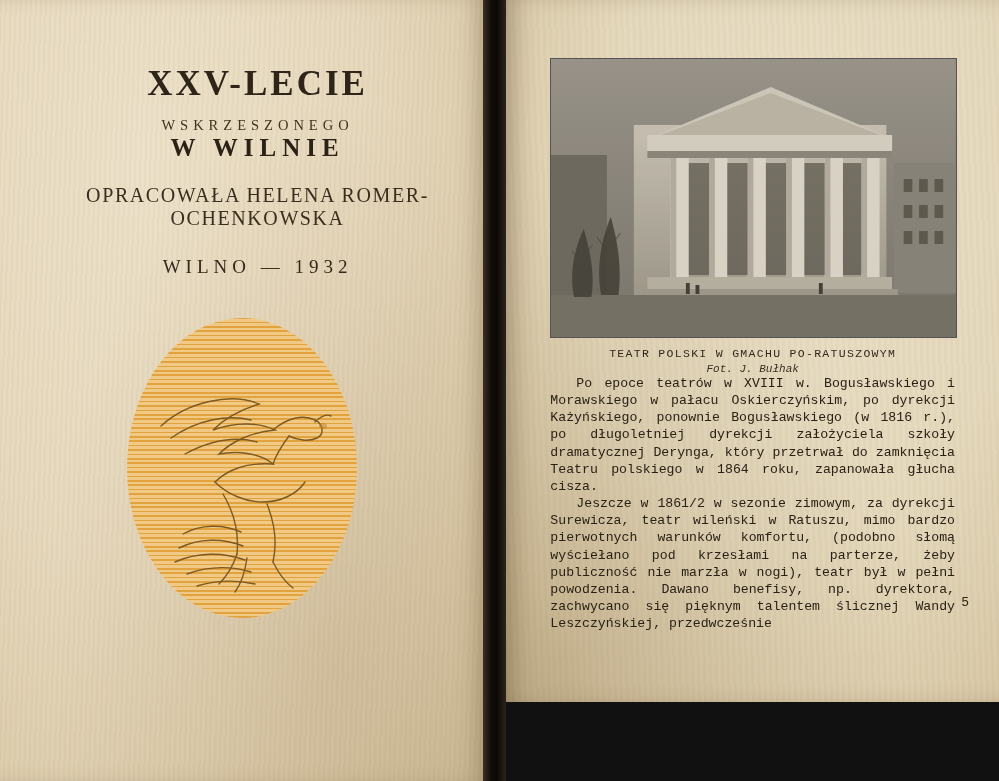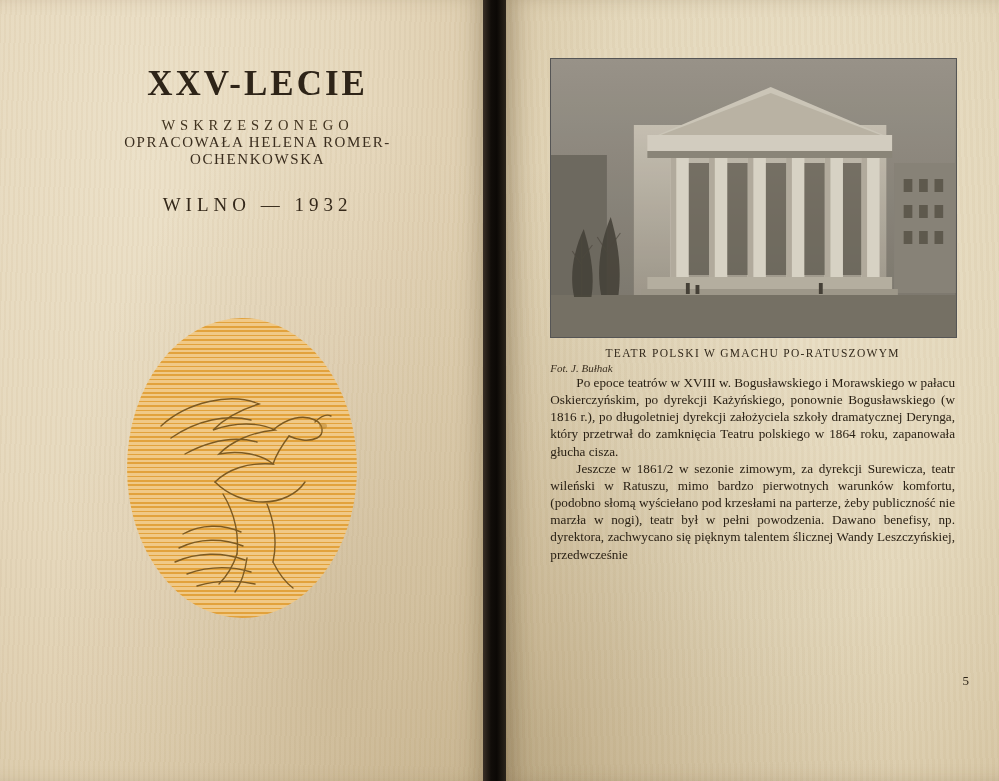--- a/index.html
+++ b/index.html
@@ -70,21 +70,21 @@
     color: #2b2115;
   }
   .t-wwilnie {
     font-size: 25px;
     letter-spacing: 6px;
     font-weight: bold;
     margin-bottom: 22px;
     color: #2b2115;
   }
   .t-oprac {
-    font-size: 15px;
+    font-size: 20px;
     letter-spacing: 1.6px;
     margin-bottom: 26px;
     color: #3a2d1e;
   }
   .t-wilno {
     font-size: 19px;
     letter-spacing: 5px;
     color: #34281a;
   }
   .oval-wrap {
@@ -116,25 +116,26 @@
   .gutter {
     width: 24px;
     height: 781px;
     background: linear-gradient(90deg, #3a3027 0%, #110d09 35%, #0b0805 60%, #2b241b 100%);
   }
 
   
   .page-right {
     position: relative;
     width: 509px;
-    height: 781px;
+    height: 702px;
     background:
       radial-gradient(ellipse at 60% 30%, #eadfc6 0%, #e4d8bc 50%, #d8c8a7 82%, #c9b896 100%);
     overflow: hidden;
     box-shadow: inset 16px 0 24px -10px rgba(80,60,30,0.4);
+    font-family: Liberation Mono, monospace;
   }
   .page-right::after {
     content: "";
     position: absolute;
     inset: 0;
     background:
       repeating-linear-gradient(88deg, rgba(150,120,70,0.04) 0 3px, rgba(255,255,255,0.02) 3px 6px),
       radial-gradient(ellipse at 10% 95%, rgba(120,95,50,0.2), rgba(0,0,0,0) 55%);
     pointer-events: none;
   }
@@ -156,21 +157,21 @@
   }
   .photo svg { position: absolute; inset: 0; width: 100%; height: 100%; }
   .photo-caption {
     text-align: center;
     font-size: 11.5px;
     letter-spacing: 1.3px;
     margin-top: 9px;
     color: #33291c;
   }
   .photo-credit {
-    text-align: left;
+    text-align: center;
     font-size: 11px;
     font-style: italic;
     margin-top: 3px;
     color: #3a2f20;
   }
 
   .art-title {
     text-align: center;
     font-size: 16.5px;
     letter-spacing: 1.2px;
@@ -199,20 +200,21 @@
 </style>
 </head>
 <body>
 
 <div class="spread">
 
   <div class="page-left">
     <div class="cover-inner">
       <div class="t-xxv">XXV-LECIE</div>
       <div class="t-wskrz">WSKRZESZONEGO</div>
+      <div class="t-wwilnie">W WILNIE</div>
       <div class="t-oprac">OPRACOWAŁA HELENA ROMER-OCHENKOWSKA</div>
       <div class="t-wilno">WILNO — 1932</div>
     </div>
 
     <div class="oval-wrap">
       <div class="oval">
         <svg viewBox="0 0 230 300" preserveAspectRatio="none">
           <g fill="none" stroke="#7c5a22" stroke-width="1.4" stroke-linecap="round">
 
             <path d="M34 108 C60 84 104 74 132 86 C112 92 96 102 86 112 C108 104 132 104 148 112 C124 114 104 124 92 136 C112 132 134 136 146 146 C120 144 100 152 88 164"></path>

